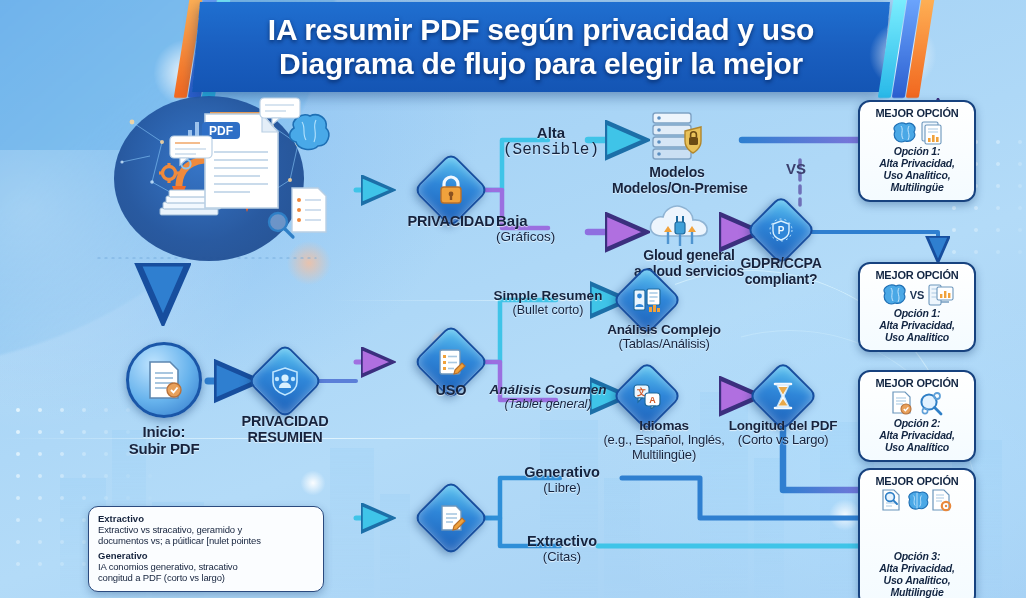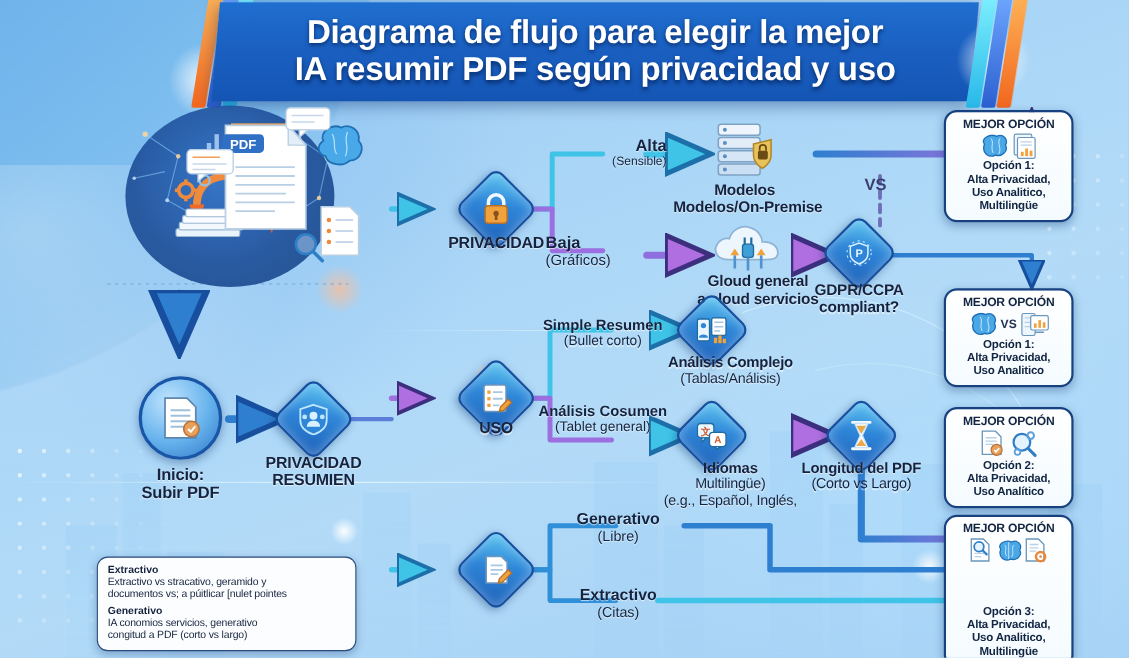--- a/index.html
+++ b/index.html
@@ -124,21 +124,21 @@
     border:2px solid #17427f;
     border-radius:12px;
     box-shadow:0 3px 9px rgba(15,55,110,.35);
     padding:5px 4px 6px;
     text-align:center;
   }
   .card-title{
     font-weight:bold; color:#122542; letter-spacing:-.2px;
   }
   .card-icons{ display:flex; align-items:center; justify-content:center; gap:4px; margin:2px 0 1px; }
-  .card-body{ font-weight:bold; color:#122542; line-height:1.14; letter-spacing:-.2px; }
+  .card-body{ font-weight:bold; color:#122542; line-height:1.14; letter-spacing:-.2px;font-style:italic; }
   .vs-mini{ font-weight:bold; color:#1b3050; }
 
   
   .legend{
     position:absolute; left:88px; top:506px; width:236px;
     background:#fbfdff; border:1.5px solid #2b4a7e; border-radius:10px;
     padding:6px 8px 7px 9px;
     box-shadow:0 3px 8px rgba(15,55,110,.3);
     color:#15233d;
   }
@@ -346,22 +346,22 @@
   </svg>
 
   <div class="stripe-glow" style="left:152px; top:38px;"></div>
   <div class="stripe s-a" style="left:182px;"></div>
   <div class="stripe s-b" style="left:196px;"></div>
   <div class="stripe s-c" style="left:210px;"></div>
 
   <div class="banner-wrap">
     <div class="banner"></div>
     <div class="banner-inner">
+      <span>IA resumir PDF según privacidad y uso</span>
       <span>Diagrama de flujo para elegir la mejor</span>
-      <span>IA resumir PDF según privacidad y uso</span>
     </div>
   </div>
 
   <div class="stripe-glow" style="left:868px; top:20px;"></div>
   <div class="stripe s-c" style="left:886px;"></div>
   <div class="stripe s-b" style="left:900px;"></div>
   <div class="stripe s-a" style="left:914px;"></div>
 
   <div class="hero">
     <div class="hero-disc"></div>
@@ -556,23 +556,23 @@
         <g stroke="#a9c8e2" stroke-width="1.6">
             <path d="M10,11 H21"></path>
             <path d="M10,15 H21"></path>
             <path d="M10,19 H17"></path>
           </g>
         <path d="M18,23 L26,15 L29,18 L21,26 L17,27 Z" fill="#f0a23c" stroke="#b9702a" stroke-width="1.2"></path>
       </svg>
     </div>
   </div>
 
-  <div class="edge-label" style="left:496px; top:124px; width:110px; font-size:15px; text-align:right;">
+  <div class="edge-label" style="left:496px; top:124px; width:110px; font-size:15px; text-align:center;">
     <span>Alta</span>
-    <span class="sub" style="font-size:11px;">(Sensible)</span>
+    <span class="sub" style="font-size:16px;font-family:Liberation Mono, monospace;">(Sensible)</span>
   </div>
   <div class="edge-label" style="left:496px; top:212px; width:110px; font-size:15px; text-align:left;">
     <span>Baja</span>
     <span class="sub" style="font-size:13.5px;">(Gráficos)</span>
   </div>
 
   <div class="plain-icon" style="left:644px; top:108px; width:66px; height:58px;">
     <svg width="64" height="56" viewBox="0 0 64 56">
       <g>
         <rect x="8" y="4" width="38" height="10" rx="2.5" fill="#eef5fc" stroke="#7fa2c4" stroke-width="1.4"></rect>
@@ -629,21 +629,21 @@
     <span>GDPR/CCPA</span>
     <span class="sub" style="font-weight:bold">compliant?</span>
   </div>
 
   <div class="vs-big" style="left:786px; top:160px; font-size:15px;">VS</div>
 
   <div class="edge-label" style="left:486px; top:288px; width:124px; font-size:13.5px;">
     <span>Simple Resumen</span>
     <span class="sub" style="font-size:12.5px;">(Bullet corto)</span>
   </div>
-  <div class="edge-label" style="left:486px; top:366px; width:124px; font-size:13.5px;">
+  <div class="edge-label" style="left:486px; top:382px; width:124px; font-size:13.5px;font-style:italic;">
     <span>Análisis Cosumen</span>
     <span class="sub" style="font-size:12.5px;">(Tablet general)</span>
   </div>
 
   <div class="diamond" style="left:622px; top:275px; width:50px; height:50px;">
     <div class="dicon">
       <svg width="28" height="26" viewBox="0 0 28 26">
         <rect x="1" y="3" width="11" height="20" rx="1.6" fill="#eaf6ff" stroke="#1f6a9e" stroke-width="1.2"></rect>
         <circle cx="6.5" cy="9" r="2.4" fill="#2f86d8"></circle>
         <path d="M2.4,20 C2.4,16 10.6,16 10.6,20 Z" fill="#2f86d8"></path>
@@ -673,22 +673,22 @@
         <path d="M5,15 L5,19 L9,15 Z" fill="#eaf6ff" stroke="#1f6a9e" stroke-width="1.2"></path>
         <text x="8.5" y="12" font-family="Liberation Sans, sans-serif" font-size="9" font-weight="bold" fill="#d05a2a" text-anchor="middle">文</text>
         <rect x="12" y="10" width="15" height="13" rx="3" fill="#fff" stroke="#1f6a9e" stroke-width="1.2"></rect>
         <path d="M18,23 L18,26 L22,23 Z" fill="#fff" stroke="#1f6a9e" stroke-width="1.2"></path>
         <text x="19.5" y="20" font-family="Liberation Sans, sans-serif" font-size="9" font-weight="bold" fill="#d05a2a" text-anchor="middle">A</text>
       </svg>
     </div>
   </div>
   <div class="node-label" style="left:578px; top:418px; width:172px; font-size:13.5px;">
     <span>Idiomas</span>
+    <span class="sub" style="font-size:13px;">(e.g., Español, Inglés,</span>
     <span class="sub" style="font-size:13px;">Multilingüe)</span>
-    <span class="sub" style="font-size:13px;">(e.g., Español, Inglés,</span>
   </div>
 
   <div class="diamond" style="left:758px; top:371px; width:50px; height:50px;">
     <div class="dicon">
       <svg width="24" height="28" viewBox="0 0 24 28">
         <path d="M4,2 H20 M4,26 H20" stroke="#f4f9ff" stroke-width="2.6" stroke-linecap="round"></path>
         <path d="M6,3 L18,3 L13,14 L18,25 L6,25 L11,14 Z" fill="#f6fbff" stroke="#c9e4f8" stroke-width="1.2"></path>
         <path d="M7.6,5 L16.4,5 L12,12.6 Z" fill="#e8a94a"></path>
         <path d="M12,17 L16.4,23.4 L7.6,23.4 Z" fill="#e8a94a"></path>
       </svg>
@@ -841,18 +841,18 @@
   </div>
 
   <div class="legend">
     <b>Extractivo</b>
     <p>
       <span>Extractivo vs stracativo, geramido y</span><br>
       <span>documentos vs; a púitlicar [nulet pointes</span>
     </p>
     <b style="margin-top:3px;">Generativo</b>
     <p>
-      <span>IA conomios servicios, generativo</span><br>
+      <span>IA conomios generativo, stracativo</span><br>
       <span>congitud a PDF (corto vs largo)</span>
     </p>
   </div>
 
 </div>
 
 </body></html>

